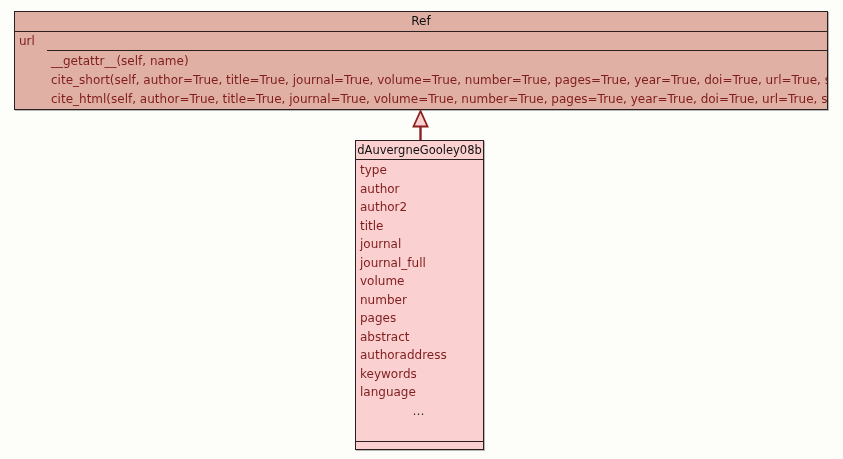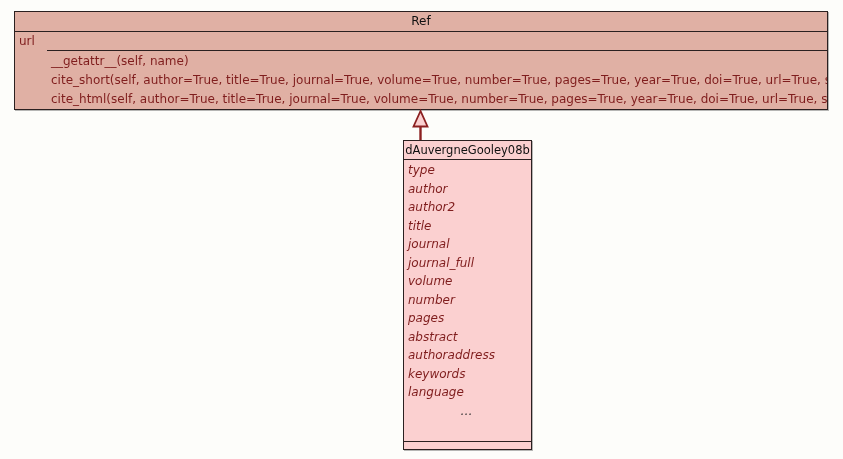--- a/index.html
+++ b/index.html
@@ -85,31 +85,29 @@
     line-height: 19px;
   }
 
   
   #class-subclass {
     left: 355px;
     top: 140px;
     width: 129px;
     height: 310px;
     background: #fbd0d0;
-    margin-left: 48px;
   }
   #class-subclass .uml-title {
     height: 18px;
     line-height: 18px;
     font-size: 11.5px;
   }
   #class-subclass .sub-attrs {
     height: 282px;
     padding-top: 1px;
-    font-style: italic;
   }
   #class-subclass .sub-ops {
     height: 9px;
   }
 
   
   #generalization {
     position: absolute;
     left: 404px;
     top: 108px;

